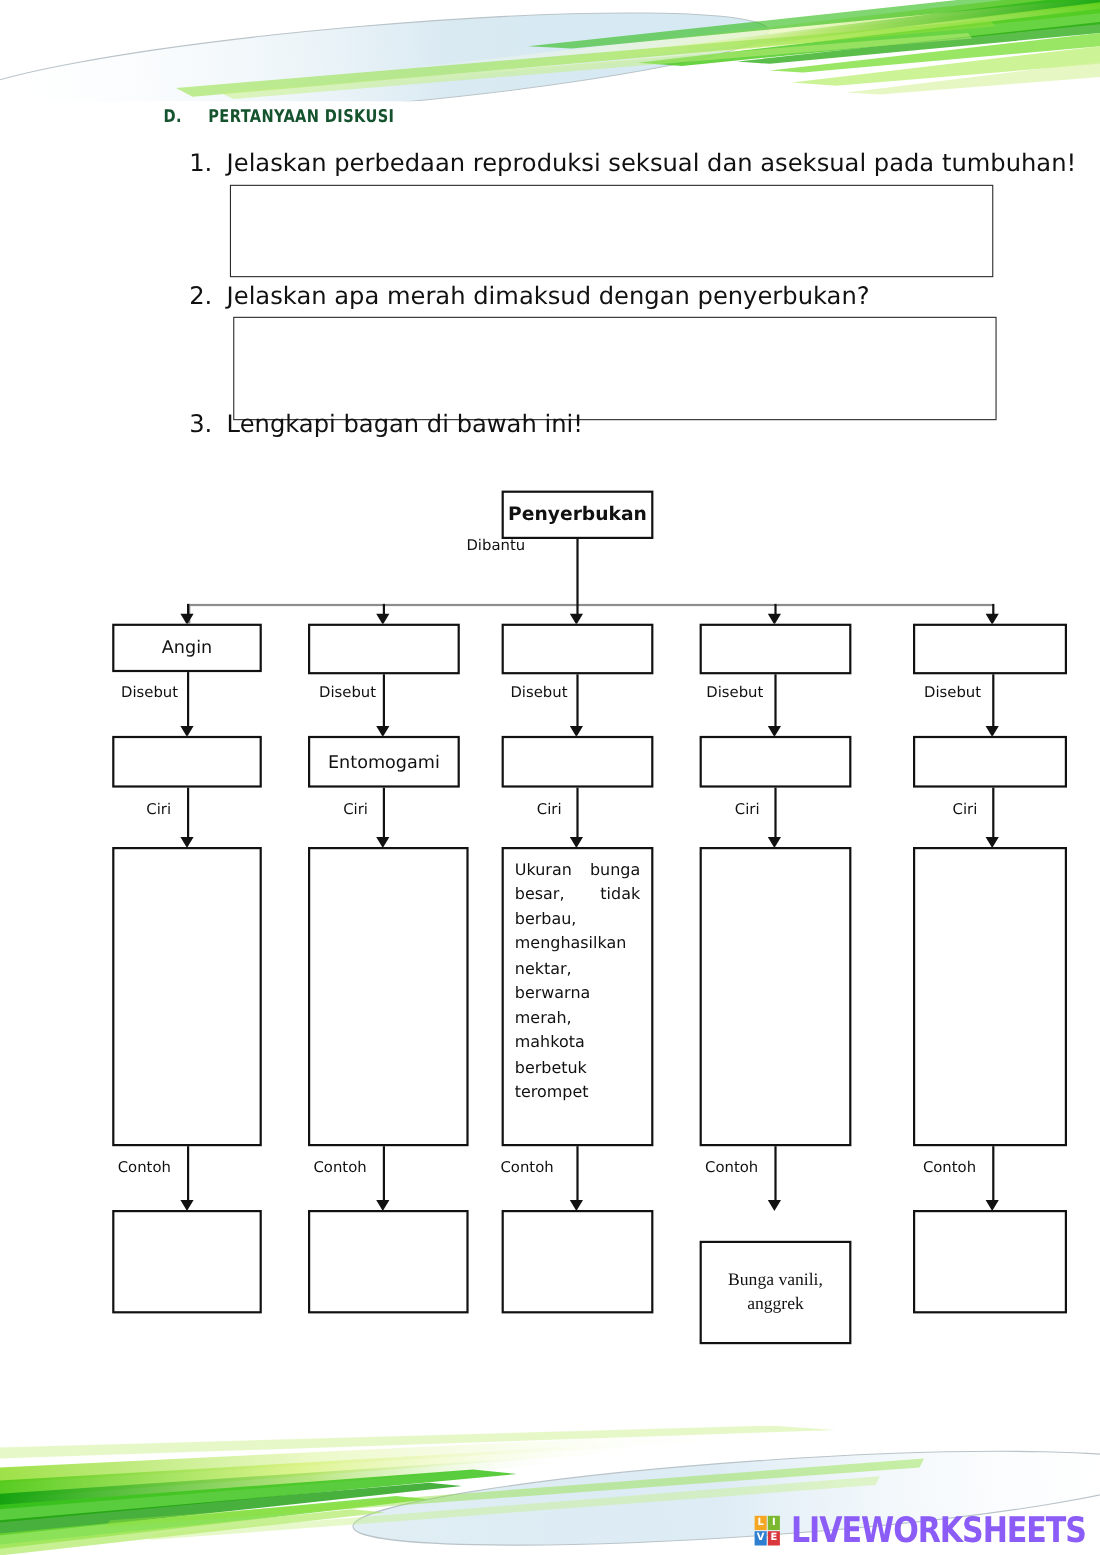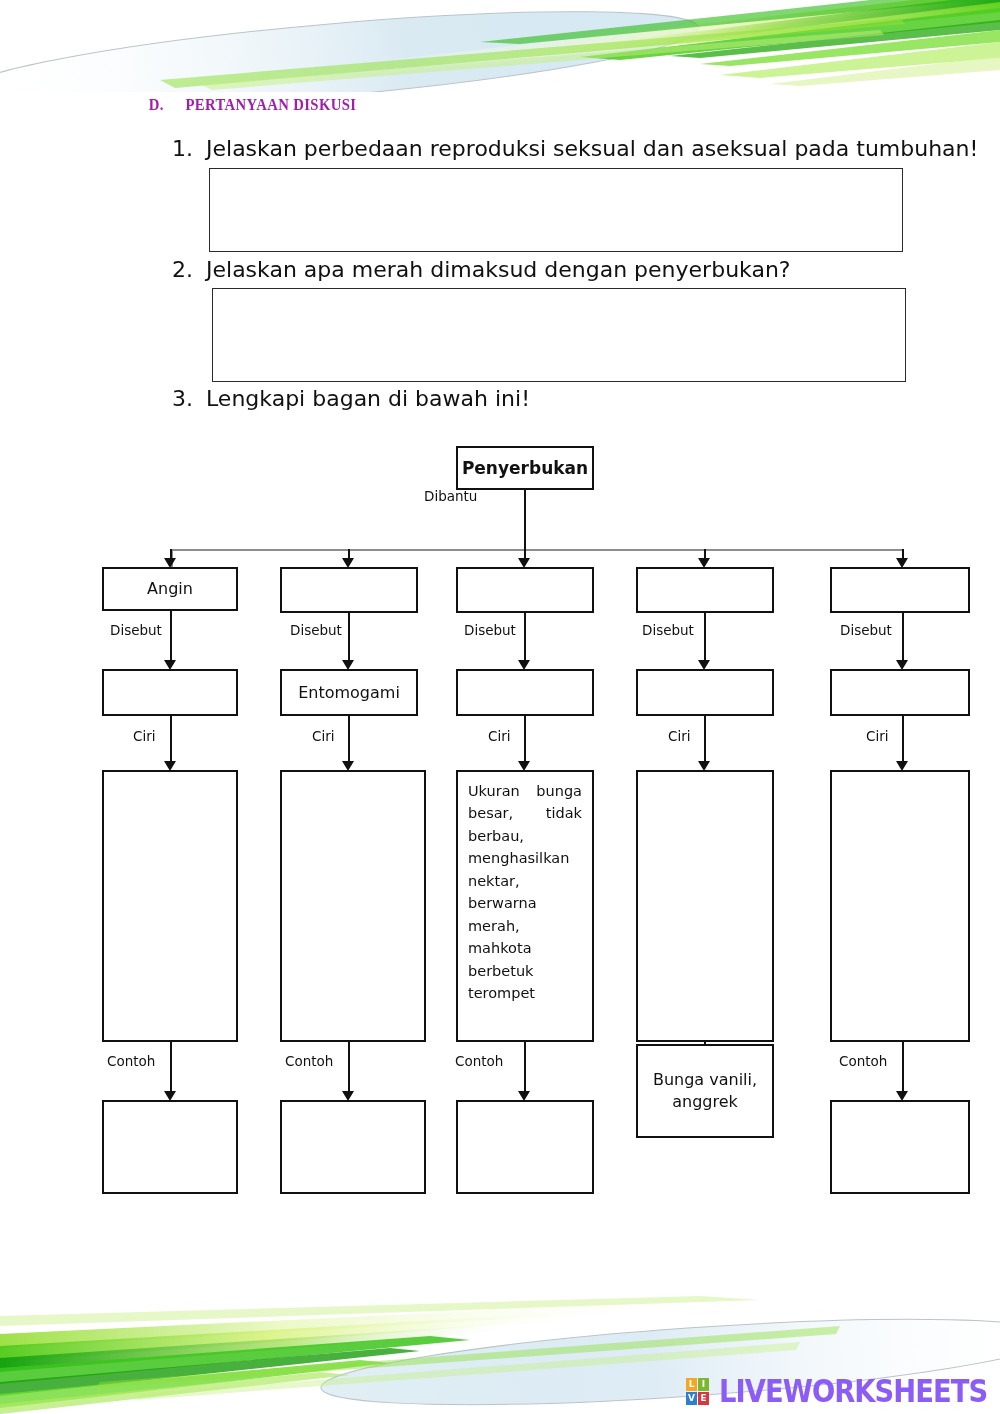--- a/index.html
+++ b/index.html
@@ -112,37 +112,37 @@
       <path d="M 1000 56 L 1000 70 L 800 86 L 770 84 Z" fill="#d9f3a4" opacity=".65"></path>
       <path d="M 1000 -14 L 1000 -2 L 520 44 L 480 42 Z" fill="#2cbb12" opacity=".6"></path>
       <path d="M 160 80 L 900 18 L 905 24 L 175 88 Z" fill="#8fe03a" opacity=".55"></path>
       <path d="M 200 84 L 880 30 L 884 35 L 212 90 Z" fill="#c4ef7d" opacity=".5"></path>
     </g>
   </svg>
 </div>
 
 <div class="page">
 
-  <div class="section-head" style="color: #a21caf; font-family: Liberation Serif, serif;">
+  <div class="section-head" style="color: #14532d;">
     <span class="ltr">D.</span>
     &nbsp;
     <span class="ltr">PERTANYAAN DISKUSI</span>
   </div>
 
   <div class="q" style="left:172px;top:136px;">
     <span class="num">1.</span><span>Jelaskan perbedaan reproduksi seksual dan aseksual pada tumbuhan!</span>
   </div>
   <div class="answer-box" style="left:209px;top:168px;width:692px;height:82px;"></div>
 
   <div class="q" style="left:172px;top:257px;">
     <span class="num">2.</span><span>Jelaskan apa merah dimaksud dengan penyerbukan?</span>
   </div>
   <div class="answer-box" style="left:212px;top:288px;width:692px;height:92px;"></div>
 
-  <div class="q" style="left:172px;top:386px;">
+  <div class="q" style="left:172px;top:374px;">
     <span class="num">3.</span><span>Lengkapi bagan di bawah ini!</span>
   </div>
 
   <div class="chart">
 
     <div class="node root" style="left:456px;top:446px;width:138px;height:44px;">Penyerbukan</div>
 
     <div class="vline" style="left:524px;top:490px;height:60px;"></div>
     <div class="edge-label" style="left:424px;top:488px;">Dibantu</div>
 
@@ -212,21 +212,21 @@
     <div class="node" style="left:636px;top:669px;width:138px;height:47px;"></div>
     <div class="vline" style="left:704px;top:716px;height:50px;"></div>
     <div class="arrow" style="left:698px;top:761px;"></div>
     <div class="edge-label" style="left:668px;top:728px;">Ciri</div>
     <div class="node just" style="left:636px;top:770px;width:138px;height:272px;">
         <span></span>
       </div>
     <div class="vline" style="left:704px;top:1042px;height:54px;"></div>
     <div class="arrow" style="left:698px;top:1091px;"></div>
     <div class="edge-label" style="left:641px;top:1053px;">Contoh</div>
-    <div class="node" style="left:636px;top:1044px;width:138px;height:94px;">Bunga vanili, anggrek</div>
+    <div class="node" style="left:636px;top:1128px;width:138px;height:94px;font-family:Liberation Serif, serif;">Bunga vanili, anggrek</div>
 
     <div class="vline" style="left:902px;top:549px;height:14px;"></div>
     <div class="arrow" style="left:896px;top:558px;"></div>
     <div class="node" style="left:830px;top:567px;width:140px;height:46px;"></div>
     <div class="vline" style="left:902px;top:613px;height:52px;"></div>
     <div class="arrow" style="left:896px;top:660px;"></div>
     <div class="edge-label" style="left:840px;top:622px;">Disebut</div>
     <div class="node" style="left:830px;top:669px;width:140px;height:47px;"></div>
     <div class="vline" style="left:902px;top:716px;height:50px;"></div>
     <div class="arrow" style="left:896px;top:761px;"></div>

